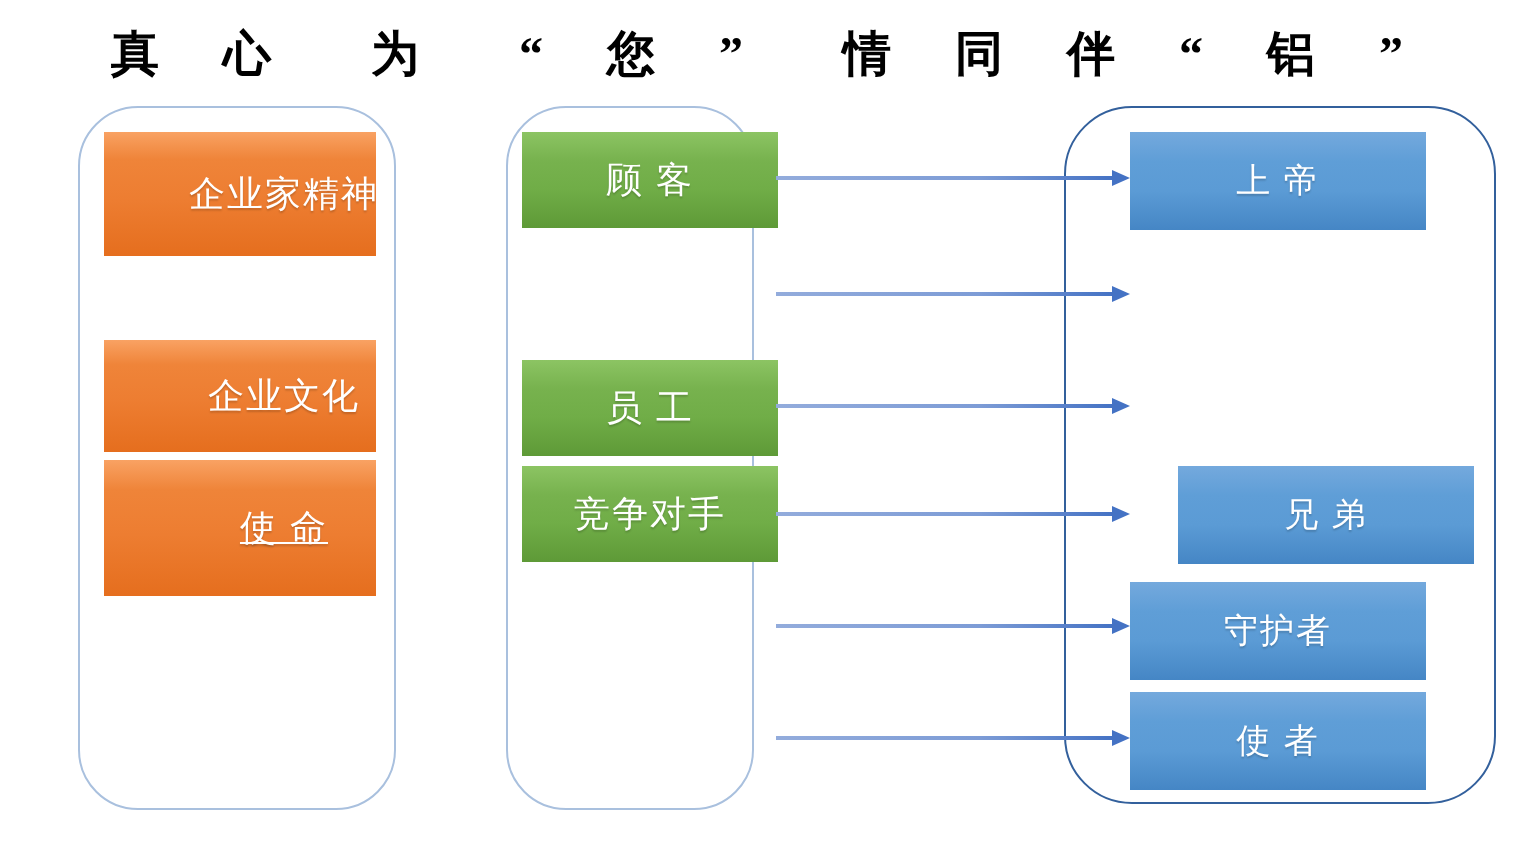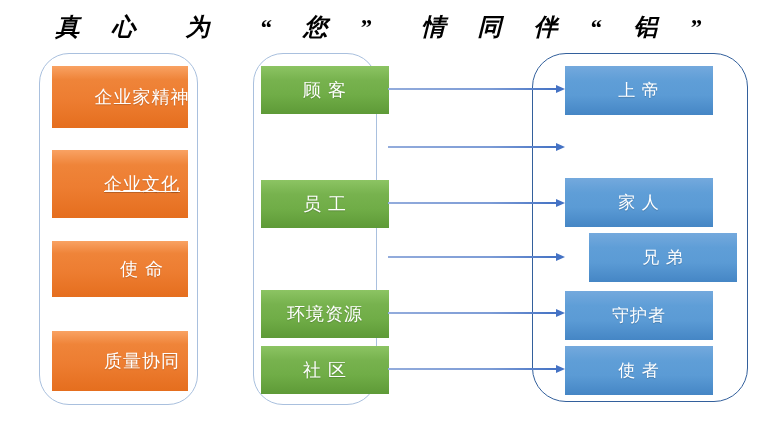--- a/index.html
+++ b/index.html
@@ -3,21 +3,21 @@
 <meta charset="utf-8">
 <style>
   html,body{margin:0;padding:0;}
   body{
     width:770px;height:429px;background:#ffffff;position:relative;overflow:hidden;
     font-family:"Liberation Sans", sans-serif;
   }
   .title{
     position:absolute;top:11px;left:0;width:770px;text-align:center;
     font-family:"Liberation Serif", serif;font-weight:bold;font-size:24px;
-    letter-spacing:13px;color:#000;white-space:nowrap;font-style:italic;
+    letter-spacing:13px;color:#000;white-space:nowrap;
   }
   .panel{
     position:absolute;background:#ffffff;border-radius:30px;box-sizing:border-box;
   }
   .panel.light{border:1.5px solid #A9C0DE;}
   .panel.dark{border:1.5px solid #33609C;border-radius:34px;}
   #panel-left{left:39px;top:53px;width:159px;height:352px;}
   #panel-middle{left:253px;top:53px;width:124px;height:352px;}
   #panel-right{left:532px;top:53px;width:216px;height:349px;}
   .box{
@@ -47,35 +47,32 @@
     border-left:9px solid #4472C4;border-top:4px solid transparent;border-bottom:4px solid transparent;
   }
 </style>
 </head>
 <body>
 
 <div class="title">真 心　为　“ 您 ”　情 同 伴 “ 铝 ”</div>
 
 <div class="panel light" id="panel-left">
   <div class="box orange" style="top:12px;height:62px;">企业家精神</div>
-  <div class="box orange" style="top:96px;height:68px;text-decoration:underline;">企业文化</div>
-  <div class="box orange" style="top:187px;height:56px;">使 命</div>
-  <div class="box orange" style="top:277px;height:60px;">质量协同</div>
+  <div class="box orange" style="top:116px;height:56px;">企业文化</div>
+  <div class="box orange" style="top:176px;height:68px;text-decoration:underline;">使 命</div>
 </div>
 
 <div class="panel light" id="panel-middle">
   <div class="box green" style="top:12px;">顾 客</div>
   <div class="box green" style="top:126px;">员 工</div>
-  <div class="box green" style="top:236px;">环境资源</div>
-  <div class="box green" style="top:292px;">社 区</div>
+  <div class="box green" style="top:179px;">竞争对手</div>
 </div>
 
 <div class="panel dark" id="panel-right">
   <div class="box blue" style="top:12px;">上 帝</div>
-  <div class="box blue" style="top:124px;">家 人</div>
   <div class="box blue" style="top:179px;margin-left:24px;">兄 弟</div>
   <div class="box blue" style="top:237px;">守护者</div>
   <div class="box blue" style="top:292px;">使 者</div>
 </div>
 
 <div class="arrow" style="top:88px;"></div>
 <div class="arrow" style="top:146px;"></div>
 <div class="arrow" style="top:202px;"></div>
 <div class="arrow" style="top:256px;"></div>
 <div class="arrow" style="top:312px;"></div>

